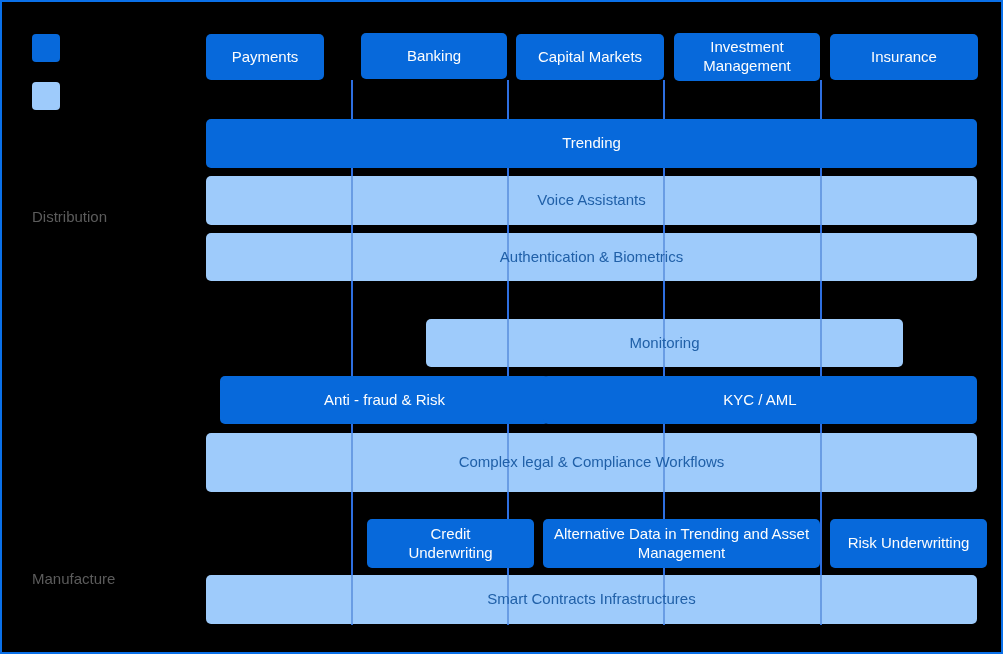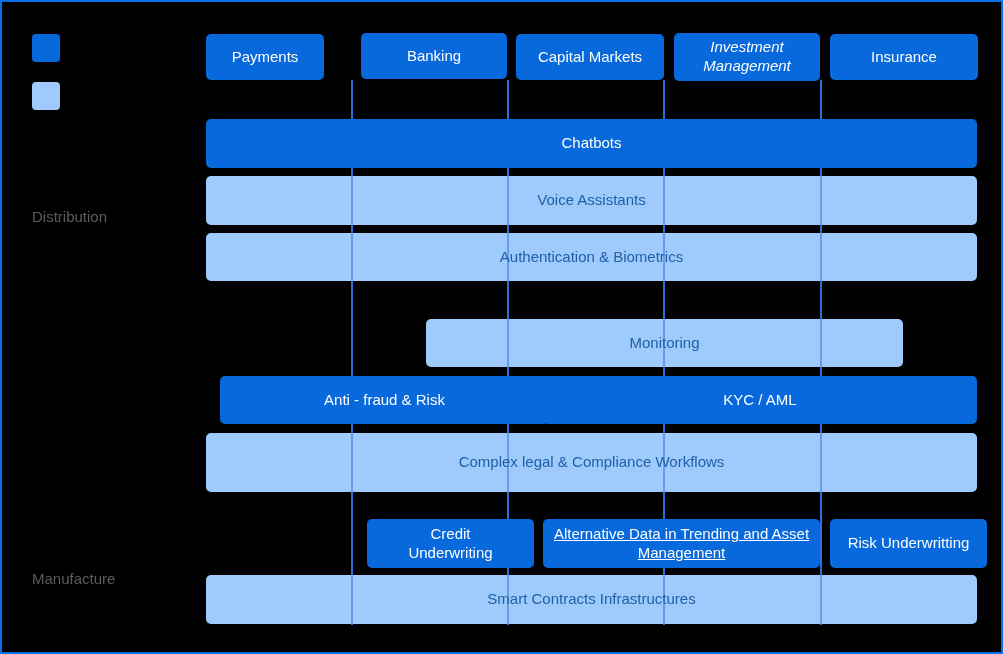--- a/index.html
+++ b/index.html
@@ -74,30 +74,30 @@
   <div class="side-label" style="top:568px;">Manufacture</div>
 
   <div class="connector" style="left:349px;"></div>
   <div class="connector" style="left:505px;"></div>
   <div class="connector" style="left:661px;"></div>
   <div class="connector" style="left:818px;"></div>
 
   <div class="box dark" style="left:204px;top:32px;width:118px;height:46px;">Payments</div>
   <div class="box dark" style="left:359px;top:31px;width:146px;height:46px;">Banking</div>
   <div class="box dark" style="left:514px;top:32px;width:148px;height:46px;">Capital Markets</div>
-  <div class="box dark" style="left:672px;top:31px;width:146px;height:48px;font-style:italic;">Investment Management</div>
+  <div class="box dark" style="left:672px;top:31px;width:146px;height:48px;">Investment Management</div>
   <div class="box dark" style="left:828px;top:32px;width:148px;height:46px;">Insurance</div>
 
-  <div class="box dark" style="left:204px;top:117px;width:771px;height:49px;">Chatbots</div>
+  <div class="box dark" style="left:204px;top:117px;width:771px;height:49px;">Trending</div>
   <div class="box light lines-full" style="left:204px;top:174px;width:771px;height:49px;">Voice Assistants</div>
   <div class="box light lines-full" style="left:204px;top:231px;width:771px;height:48px;">Authentication &amp; Biometrics</div>
 
   <div class="box light lines-mon" style="left:424px;top:317px;width:477px;height:48px;">Monitoring</div>
   <div class="box dark" style="left:218px;top:374px;width:329px;height:48px;">Anti - fraud &amp; Risk</div>
   <div class="box dark" style="left:541px;top:374px;width:434px;height:48px;">KYC / AML</div>
   <div class="box light lines-full" style="left:204px;top:431px;width:771px;height:59px;">Complex legal &amp; Compliance Workflows</div>
 
   <div class="box dark narrow-pad" style="left:365px;top:517px;width:167px;height:49px;">Credit Underwriting</div>
-  <div class="box dark" style="left:541px;top:517px;width:277px;height:49px;text-decoration:underline;">Alternative Data in Trending and Asset Management</div>
+  <div class="box dark" style="left:541px;top:517px;width:277px;height:49px;">Alternative Data in Trending and Asset Management</div>
   <div class="box dark nowrap" style="left:828px;top:517px;width:157px;height:49px;padding:16px 2px;">Risk Underwritting</div>
   <div class="box light lines-full" style="left:204px;top:573px;width:771px;height:49px;">Smart Contracts Infrastructures</div>
 
 </div>
 
 </body></html>

